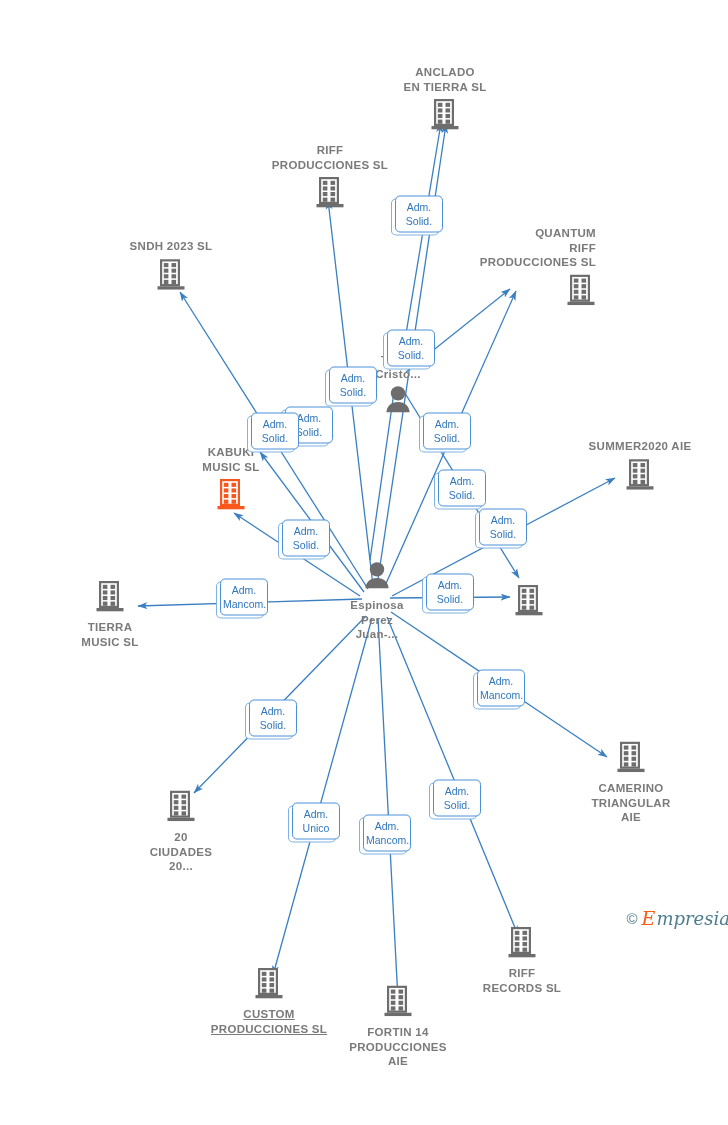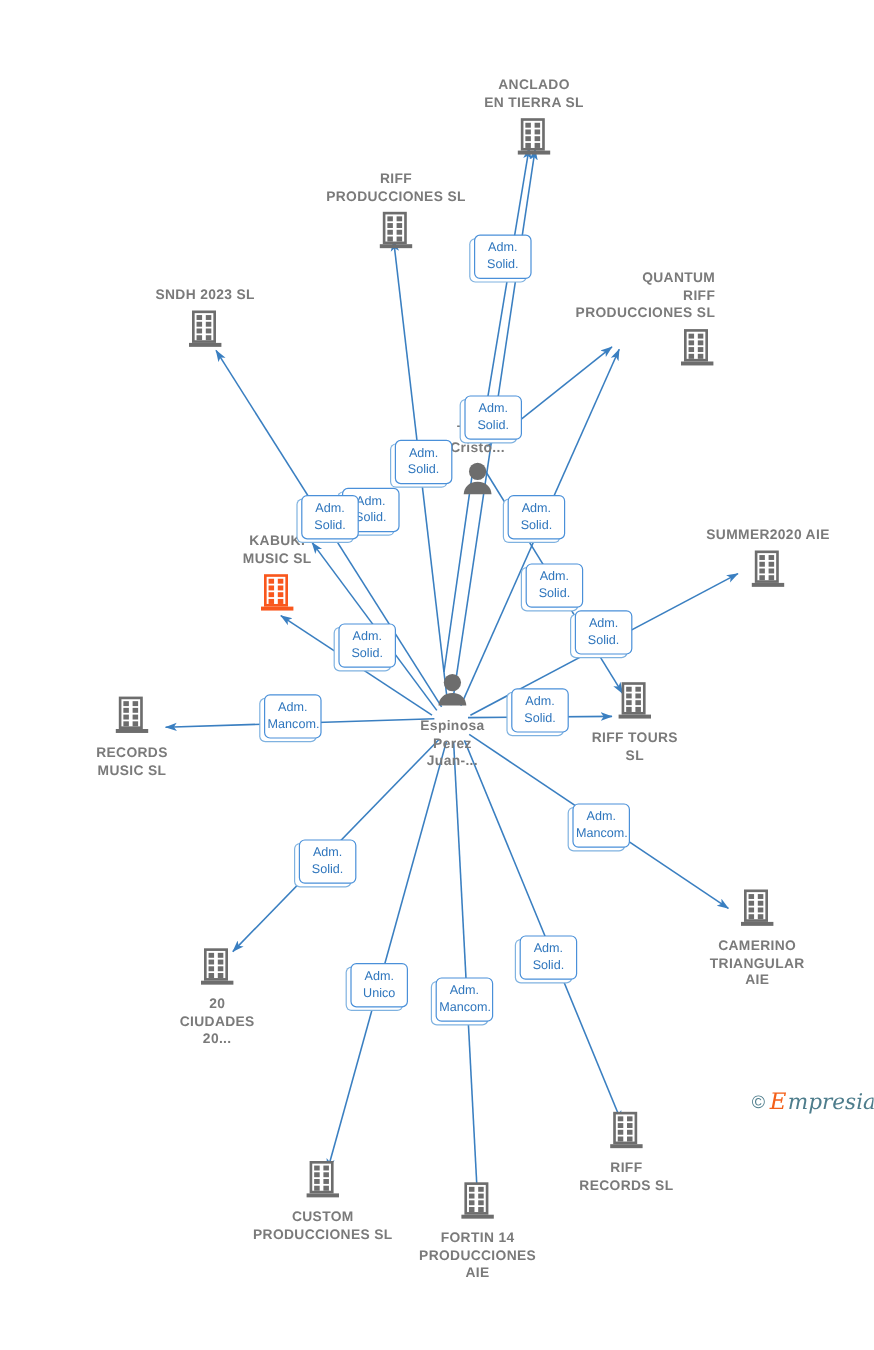--- a/index.html
+++ b/index.html
@@ -187,38 +187,36 @@
             <rect x="7.8" y="5.8" width="4.6" height="4.1" fill="#6d6d6d"></rect>
             <rect x="15.5" y="5.8" width="4.6" height="4.1" fill="#6d6d6d"></rect>
             <rect x="7.8" y="11.4" width="4.6" height="4.1" fill="#6d6d6d"></rect>
             <rect x="15.5" y="11.4" width="4.6" height="4.1" fill="#6d6d6d"></rect>
             <rect x="7.8" y="17" width="4.6" height="4.1" fill="#6d6d6d"></rect>
             <rect x="15.5" y="17" width="4.6" height="4.1" fill="#6d6d6d"></rect>
             <rect x="15.5" y="22.6" width="4.6" height="4.2" fill="#6d6d6d"></rect>
             <rect x="7.8" y="22.6" width="4.6" height="4.2" fill="#6d6d6d"></rect>
             <rect x="1.5" y="29" width="27" height="3.3" fill="#6d6d6d"></rect>
           </svg></span>
-        <span class="nlabel" style="color: rgb(122, 122, 122);">RIFF TOURS
-SL</span>
       </div>
       <div class="node below" style="left: 100px; top: 614px;">
         <span class="glyph"><svg width="30" height="34" viewBox="0 0 30 34" xmlns="http://www.w3.org/2000/svg">
             <rect x="4" y="2" width="20" height="27" fill="#6d6d6d"></rect>
             <rect x="6.2" y="4.2" width="15.6" height="22.6" fill="#ffffff"></rect>
             <rect x="7.8" y="5.8" width="4.6" height="4.1" fill="#6d6d6d"></rect>
             <rect x="15.5" y="5.8" width="4.6" height="4.1" fill="#6d6d6d"></rect>
             <rect x="7.8" y="11.4" width="4.6" height="4.1" fill="#6d6d6d"></rect>
             <rect x="15.5" y="11.4" width="4.6" height="4.1" fill="#6d6d6d"></rect>
             <rect x="7.8" y="17" width="4.6" height="4.1" fill="#6d6d6d"></rect>
             <rect x="15.5" y="17" width="4.6" height="4.1" fill="#6d6d6d"></rect>
             <rect x="15.5" y="22.6" width="4.6" height="4.2" fill="#6d6d6d"></rect>
             <rect x="7.8" y="22.6" width="4.6" height="4.2" fill="#6d6d6d"></rect>
             <rect x="1.5" y="29" width="27" height="3.3" fill="#6d6d6d"></rect>
           </svg></span>
-        <span class="nlabel" style="color: rgb(122, 122, 122);">RECORDS
+        <span class="nlabel" style="color: rgb(122, 122, 122);">TIERRA
 MUSIC  SL</span>
       </div>
       <div class="node below" style="left: 621px; top: 782px;">
         <span class="glyph"><svg width="30" height="34" viewBox="0 0 30 34" xmlns="http://www.w3.org/2000/svg">
             <rect x="4" y="2" width="20" height="27" fill="#6d6d6d"></rect>
             <rect x="6.2" y="4.2" width="15.6" height="22.6" fill="#ffffff"></rect>
             <rect x="7.8" y="5.8" width="4.6" height="4.1" fill="#6d6d6d"></rect>
             <rect x="15.5" y="5.8" width="4.6" height="4.1" fill="#6d6d6d"></rect>
             <rect x="7.8" y="11.4" width="4.6" height="4.1" fill="#6d6d6d"></rect>
             <rect x="15.5" y="11.4" width="4.6" height="4.1" fill="#6d6d6d"></rect>
@@ -274,21 +272,21 @@
             <rect x="7.8" y="5.8" width="4.6" height="4.1" fill="#6d6d6d"></rect>
             <rect x="15.5" y="5.8" width="4.6" height="4.1" fill="#6d6d6d"></rect>
             <rect x="7.8" y="11.4" width="4.6" height="4.1" fill="#6d6d6d"></rect>
             <rect x="15.5" y="11.4" width="4.6" height="4.1" fill="#6d6d6d"></rect>
             <rect x="7.8" y="17" width="4.6" height="4.1" fill="#6d6d6d"></rect>
             <rect x="15.5" y="17" width="4.6" height="4.1" fill="#6d6d6d"></rect>
             <rect x="15.5" y="22.6" width="4.6" height="4.2" fill="#6d6d6d"></rect>
             <rect x="7.8" y="22.6" width="4.6" height="4.2" fill="#6d6d6d"></rect>
             <rect x="1.5" y="29" width="27" height="3.3" fill="#6d6d6d"></rect>
           </svg></span>
-        <span class="nlabel" style="color: rgb(122, 122, 122);">CUSTOM
+        <span class="nlabel" style="color: rgb(122, 122, 122); text-decoration: underline;">CUSTOM
 PRODUCCIONES SL</span>
       </div>
       <div class="node below" style="left: 388px; top: 1026px;">
         <span class="glyph"><svg width="30" height="34" viewBox="0 0 30 34" xmlns="http://www.w3.org/2000/svg">
             <rect x="4" y="2" width="20" height="27" fill="#6d6d6d"></rect>
             <rect x="6.2" y="4.2" width="15.6" height="22.6" fill="#ffffff"></rect>
             <rect x="7.8" y="5.8" width="4.6" height="4.1" fill="#6d6d6d"></rect>
             <rect x="15.5" y="5.8" width="4.6" height="4.1" fill="#6d6d6d"></rect>
             <rect x="7.8" y="11.4" width="4.6" height="4.1" fill="#6d6d6d"></rect>
             <rect x="15.5" y="11.4" width="4.6" height="4.1" fill="#6d6d6d"></rect>

